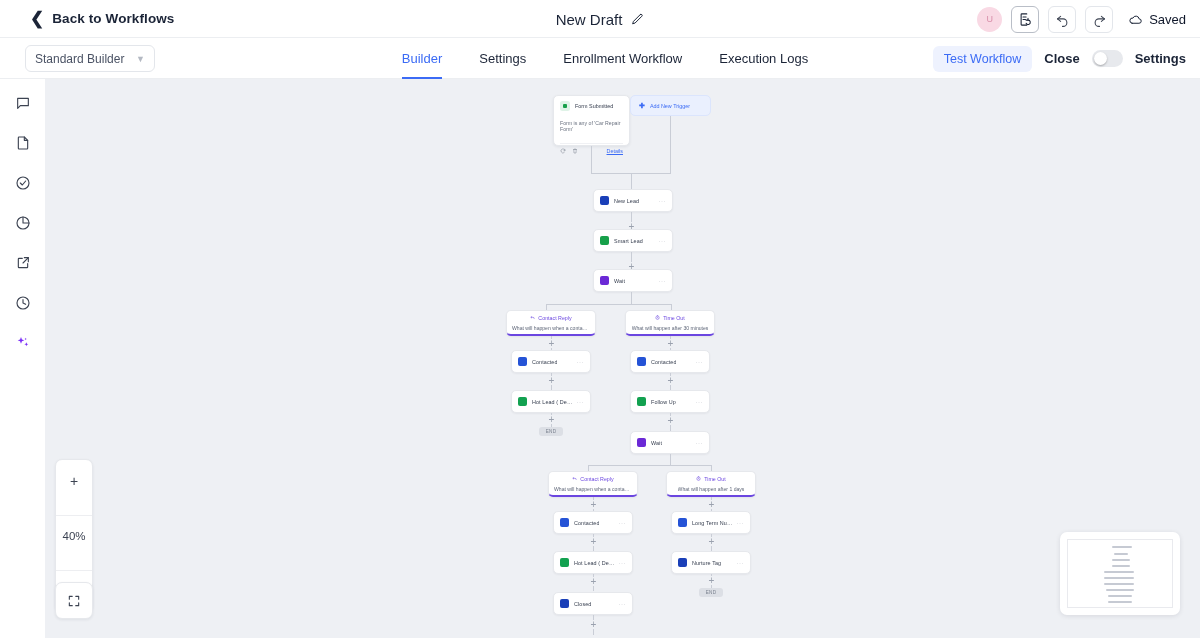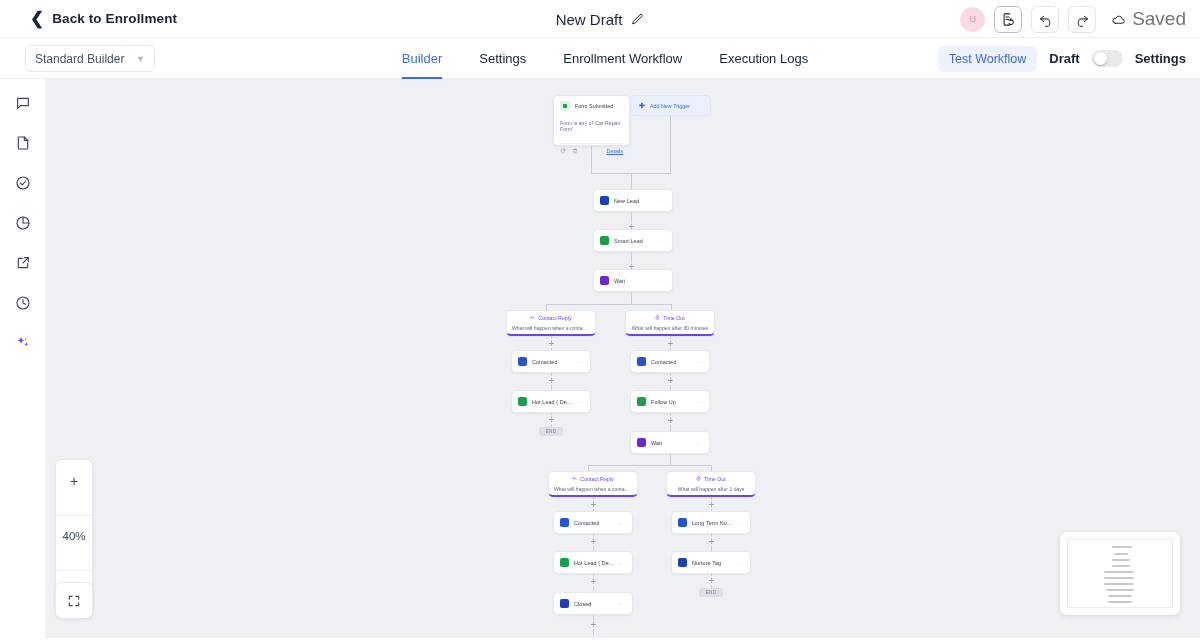--- a/index.html
+++ b/index.html
@@ -41,21 +41,21 @@
     background: #f9d9e4; color: #d98faa;
     font-size: 9px; display: flex; align-items: center; justify-content: center;
   }
   .ibtn {
     width: 28px; height: 27px; border: 1px solid #e3e6eb; border-radius: 6px;
     background: #fff; display: flex; align-items: center; justify-content: center;
     cursor: pointer;
   }
   .ibtn.dark { border-color: #b9bec7; }
   .saved { display: flex; align-items: center; gap: 6px; margin-left: 6px; cursor: pointer; }
-  .saved .txt { font-size: 19px; color: #737373; }
+  .saved .txt { font-size: 13px; color: #0f172a; }
 
   
   .tabbar {
     position: absolute; left: 0; top: 38px; width: 1200px; height: 41px;
     background: #fff; border-bottom: 1px solid #eceef1;
   }
   .builder-select {
     position: absolute; left: 25px; top: 7px;
     width: 130px; height: 27px; border: 1px solid #e3e6eb; border-radius: 6px;
     background: #fff; display: flex; align-items: center; padding: 0 9px;
@@ -217,21 +217,21 @@
     position: absolute; left: 0; top: 638px; width: 1200px; height: 6px;
     background: #fff;
   }
 </style>
 </head>
 <body>
 
 <div class="topbar">
   <div class="back-link">
     <span class="chev">❮</span>
-    <span class="txt">Back to Enrollment</span>
+    <span class="txt">Back to Workflows</span>
   </div>
 
   <div class="title-wrap">
     <span class="ttl">New Draft</span>
     <span class="pencil">
       <svg width="13" height="13" viewBox="0 0 24 24" fill="none" stroke="#1b2437" stroke-width="1.8" stroke-linecap="round" stroke-linejoin="round">
         <path d="M17 3a2.1 2.1 0 0 1 3 3L7.5 18.5 3 20l1.5-4.5L17 3z"></path>
       </svg>
     </span>
   </div>
@@ -283,21 +283,21 @@
     <div class="tab">
       <span>Enrollment Workflow</span>
     </div>
     <div class="tab">
       <span>Execution Logs</span>
     </div>
   </div>
 
   <div class="tab-right">
     <div class="test-btn">Test Workflow</div>
-    <span class="draft-lbl">Draft</span>
+    <span class="draft-lbl">Close</span>
     <div class="toggle">
       <div class="knob"></div>
     </div>
     <span class="pub-lbl">Settings</span>
   </div>
 </div>
 
 <div class="rail">
   <div class="rail-btn">
     <svg width="16" height="16" viewBox="0 0 24 24" fill="none" stroke="#3c4352" stroke-width="1.7" stroke-linecap="round" stroke-linejoin="round">

